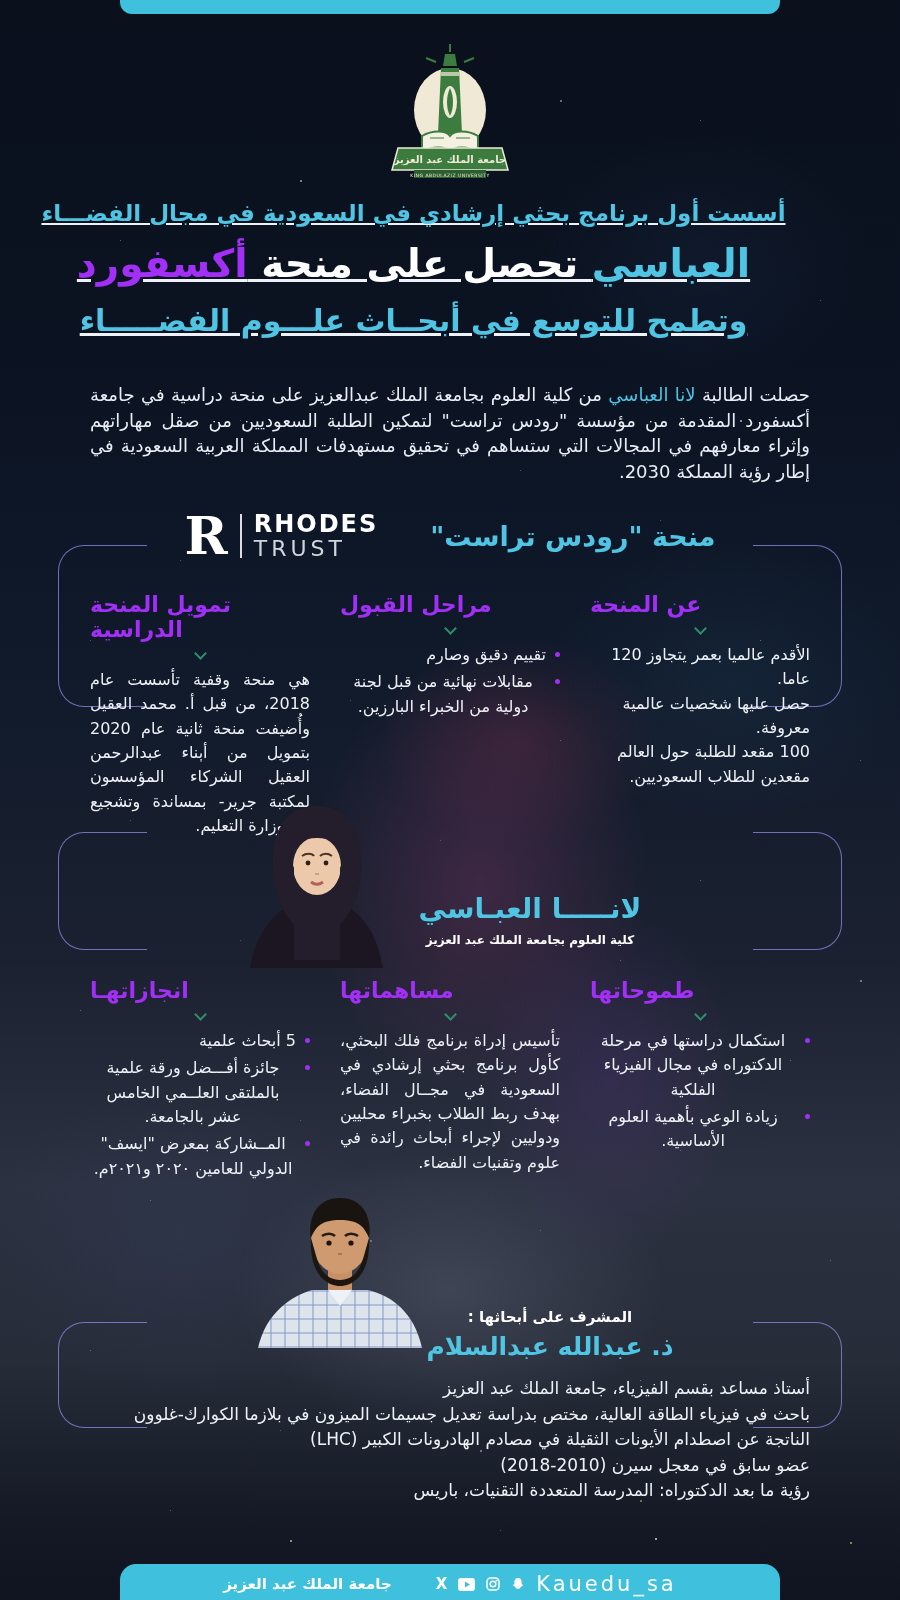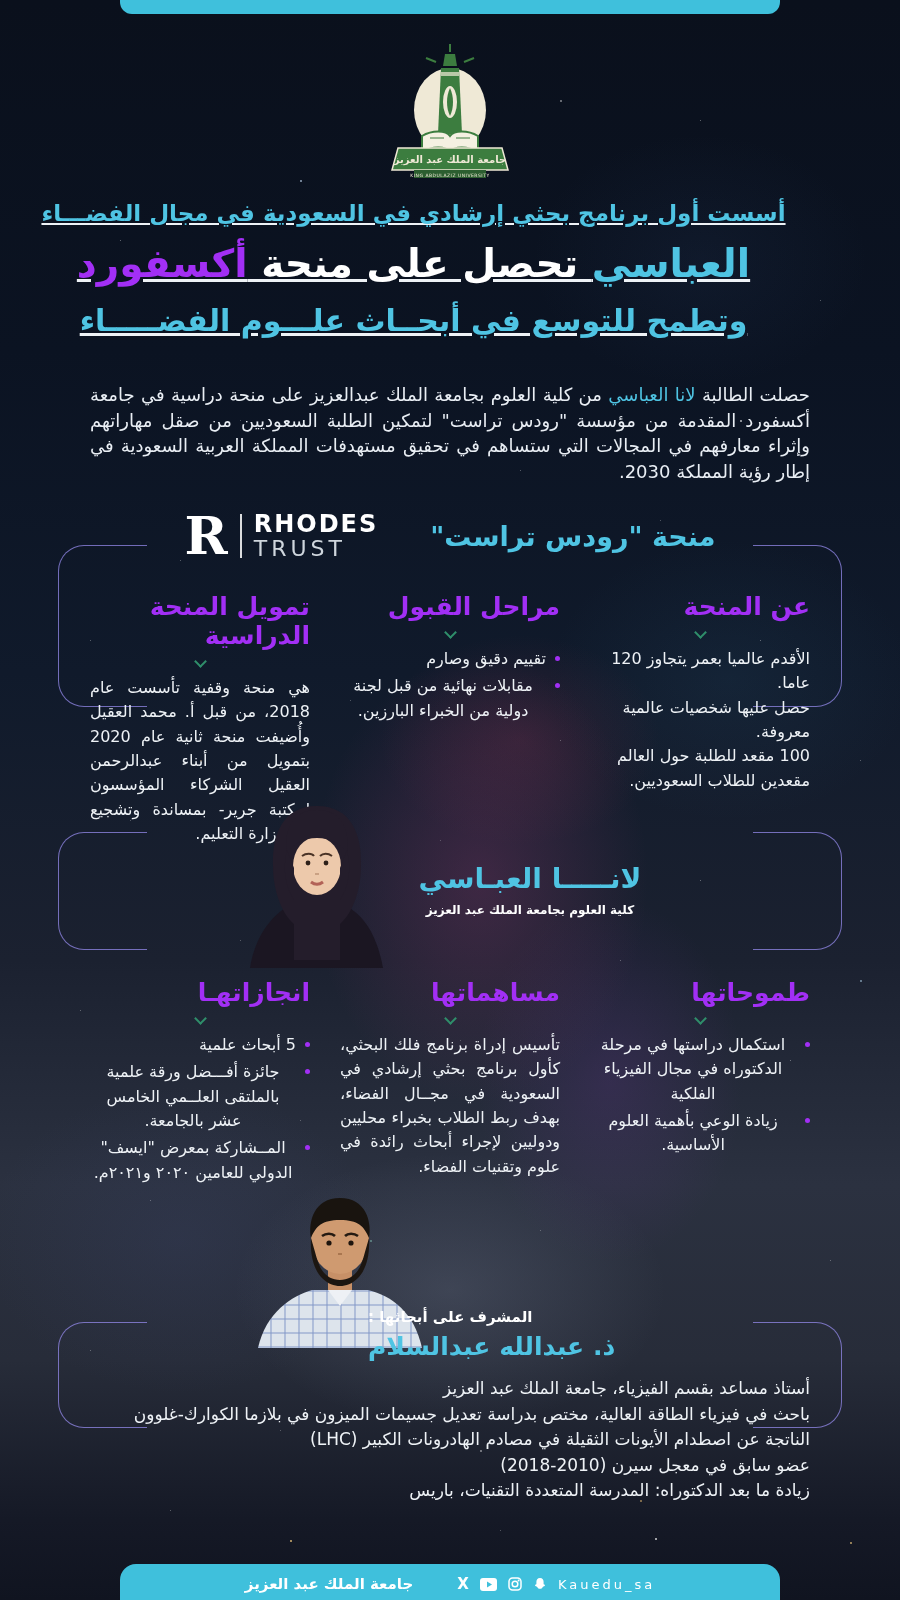--- a/index.html
+++ b/index.html
@@ -68,50 +68,50 @@
   .rt-w2{color:#cfd6dd;font-weight:normal;font-size:22px;letter-spacing:4px;}
 
   
   .bracket{width:88px;border:1.6px solid rgba(148,138,235,.75);}
   .bracket.left{left:58px;border-right:none;border-radius:26px 0 0 26px;}
   .bracket.right{right:58px;border-left:none;border-radius:0 26px 26px 0;}
 
   
   .cols{left:90px;width:720px;display:flex;direction:rtl;gap:30px;}
   .col{flex:1;min-width:0;}
-  .col h3{color:#a22ff5;font-size:25px;font-weight:bold;text-align:right;margin:0;}
+  .col h3{color:#a22ff5;font-size:22px;font-weight:bold;text-align:left;margin:0;}
   .chev{display:block;margin:7px auto 10px;width:7px;height:7px;border-left:2px solid #2f8f6b;border-bottom:2px solid #2f8f6b;transform:rotate(-45deg);}
   .coltext{font-size:16px;line-height:1.52;color:#eef2f6;}
   .jst{text-align:justify;text-align-last:right;}
   .lines div{text-align:right;}
   ul.blist{list-style:none;margin:0;padding:0;text-align:center;}
   ul.blist li{display:flex;gap:9px;margin-bottom:3px;}
   .dot{width:5px;height:5px;border-radius:50%;background:#a22ff5;margin-top:9px;flex:none;}
 
   #rhodes-cols{top:592px;}
   #lana-cols{top:978px;}
 
   
   #lana-photo{top:790px;left:232px;}
-  #lana-title{top:862px;left:390px;width:280px;text-align:center;}
+  #lana-title{top:892px;left:390px;width:280px;text-align:center;}
   .student-name{color:#4fc4e3;font-size:28px;font-weight:bold;white-space:nowrap;}
   .student-faculty{color:#fff;font-size:12px;font-weight:bold;margin-top:8px;white-space:nowrap;}
 
   
   #sup-photo{top:1186px;left:250px;}
-  #sup-head{top:1308px;right:192px;width:340px;text-align:left;}
+  #sup-head{top:1308px;right:180px;width:340px;text-align:center;}
   .sup-label{color:#fff;font-size:15px;font-weight:bold;}
   .sup-name{color:#4fc4e3;font-size:25px;font-weight:bold;margin-top:6px;}
   #sup-bio{top:1376px;left:90px;width:720px;font-size:17px;line-height:1.5;text-align:right;color:#eef2f6;}
 
   
   .f-univ{color:#fff;font-size:15px;font-weight:bold;white-space:nowrap;}
   .f-social{display:flex;direction:ltr;align-items:center;gap:11px;}
   .f-x{color:#fff;font-weight:bold;font-size:15px;}
-  .f-handle{color:#fff;font-size:13px;letter-spacing:3px;}
+  .f-handle{color:#fff;font-size:21px;letter-spacing:3px;}
   .ic{display:block;}
 </style>
 </head>
 <body>
 
 <div class="layer nebula"></div>
 <div class="stars-a"></div>
 <div class="stars-b"></div>
 
 <div id="top-bar" class="abs accent-bar"></div>
@@ -283,21 +283,21 @@
   <div class="sup-name">ذ. عبدالله عبدالسلام</div>
 </div>
 <div class="abs bracket left" style="top:1322px;height:104px;"></div>
 <div class="abs bracket right" style="top:1322px;height:104px;"></div>
 
 <div id="sup-bio" class="abs rtl">
   <div>أستاذ مساعد بقسم الفيزياء، جامعة الملك عبد العزيز</div>
   <div>باحث في فيزياء الطاقة العالية، مختص بدراسة تعديل جسيمات الميزون في بلازما الكوارك-غلوون</div>
   <div>الناتجة عن اصطدام الأيونات الثقيلة في مصادم الهادرونات الكبير (LHC)</div>
   <div>عضو سابق في معجل سيرن (2010-2018)</div>
-  <div>زيادة ما بعد الدكتوراه: المدرسة المتعددة التقنيات، باريس</div>
+  <div>رؤية ما بعد الدكتوراه: المدرسة المتعددة التقنيات، باريس</div>
 </div>
 
 <div id="footer-bar" class="abs accent-bar">
   <span class="f-univ rtl">جامعة الملك عبد العزيز</span>
   <div class="f-social">
     <span class="f-x">X</span>
     <svg class="ic" width="17" height="13" viewBox="0 0 17 13">
       <rect x="0" y="0" width="17" height="13" rx="3" fill="#ffffff"></rect>
       <path d="M7,3.5 L12,6.5 L7,9.5 Z" fill="#3fc0dc"></path>
     </svg>

